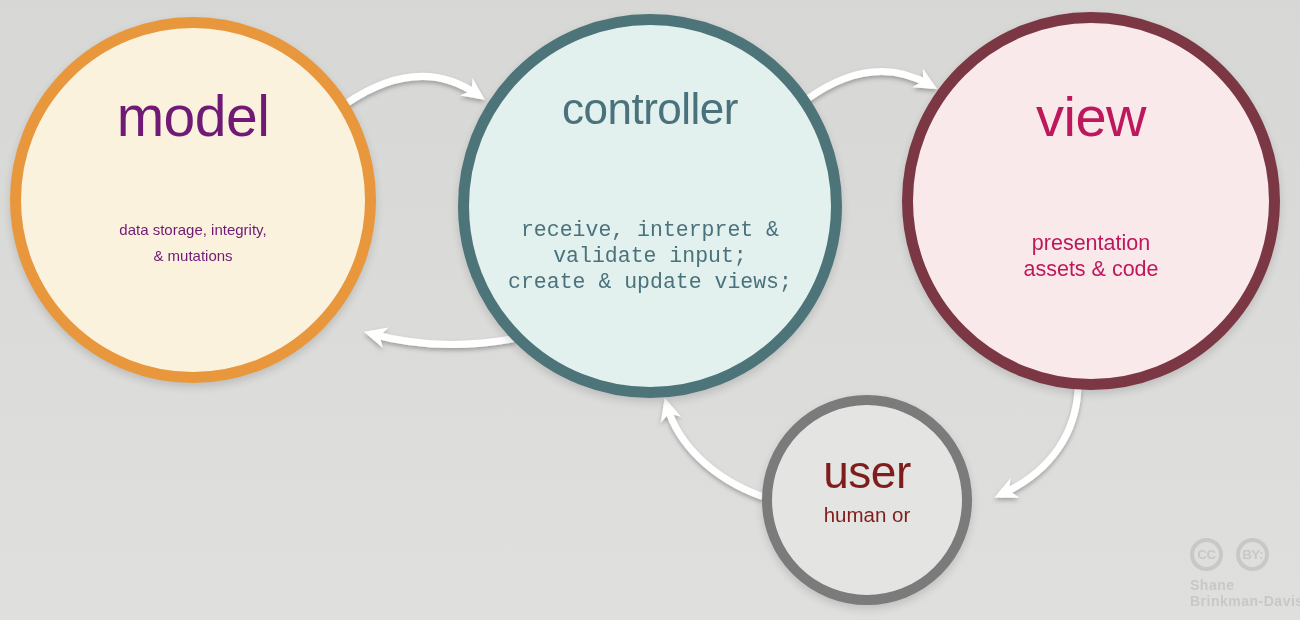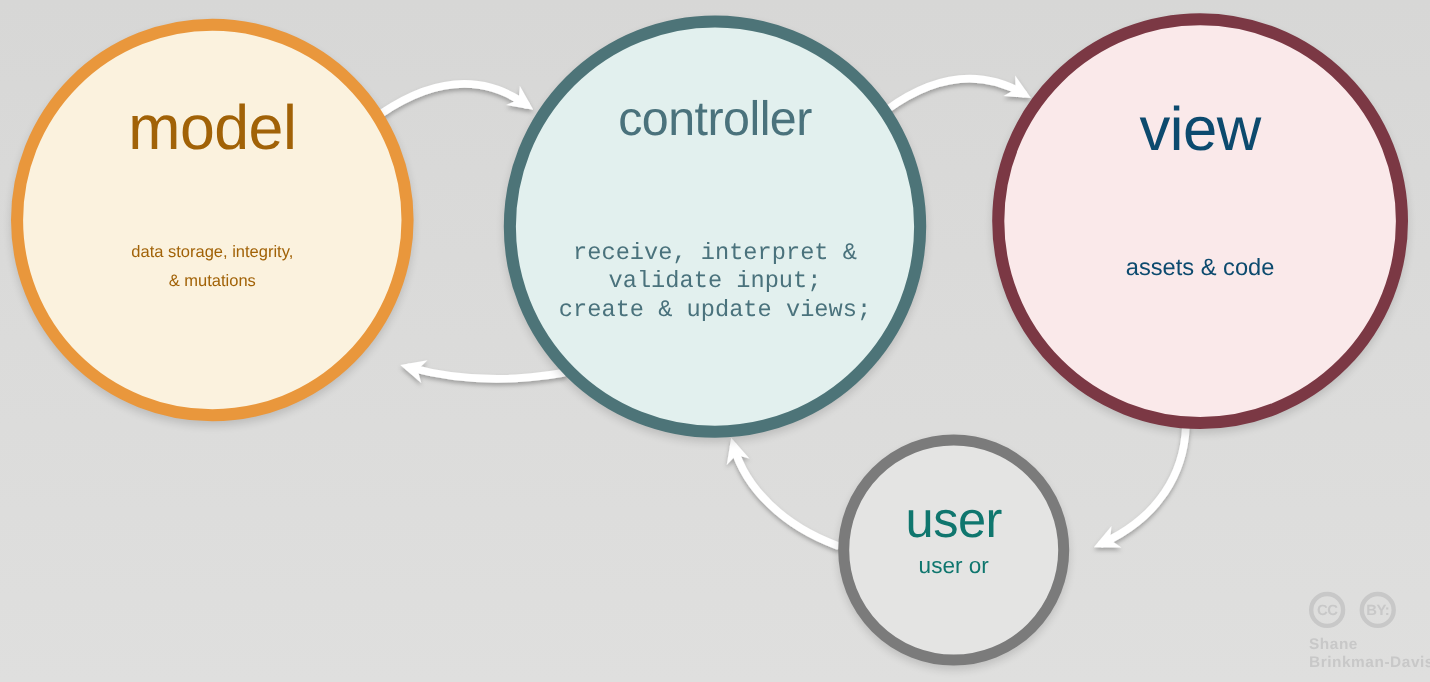--- a/index.html
+++ b/index.html
@@ -89,47 +89,48 @@
     </defs>
     <g id="arrow-group" filter="url(#ashadow)" stroke="#ffffff" stroke-width="7" fill="none" stroke-linecap="round">
       <path d="M 347 103 Q 420 54 478 95" marker-end="url(#ah)"></path>
       <path d="M 806 100 Q 872 52 930 85" marker-end="url(#ah)"></path>
       <path d="M 512 339 Q 438 352 372 334" marker-end="url(#ah)"></path>
       <path d="M 1078 389 C 1076 430 1054 470 1002 494" marker-end="url(#ah)"></path>
       <path d="M 761 496 C 712 478 678 444 667 406" marker-end="url(#ah)"></path>
     </g>
   </svg>
 
-  <div class="node" id="node-model" style="border-color: rgb(233, 151, 60); background: rgb(251, 242, 222); color: #a16207;">
+  <div class="node" id="node-model" style="border-color: rgb(233, 151, 60); background: rgb(251, 242, 222); color: #701a75;">
     <div class="node-title">model</div>
     <div class="node-desc">
       <div>data storage, integrity,</div>
       <div>&amp; mutations</div>
     </div>
   </div>
 
   <div class="node" id="node-controller" style="border-color: rgb(77, 116, 120); background: rgb(226, 240, 238); color: rgb(74, 114, 124);">
     <div class="node-title">controller</div>
     <div class="node-desc">
       <div>receive, interpret &amp; validate input;</div>
       <div>create &amp; update views;</div>
     </div>
   </div>
 
-  <div class="node" id="node-view" style="border-color: rgb(123, 56, 68); background: rgb(250, 233, 234); color: #0c4a6e;">
+  <div class="node" id="node-view" style="border-color: rgb(123, 56, 68); background: rgb(250, 233, 234); color: #be185d;">
     <div class="node-title">view</div>
     <div class="node-desc">
+      <div>presentation</div>
       <div>assets &amp; code</div>
     </div>
   </div>
 
-  <div class="node" id="node-user" style="border-color: rgb(123, 123, 123); background: rgb(228, 228, 227); color: #0f766e;">
+  <div class="node" id="node-user" style="border-color: rgb(123, 123, 123); background: rgb(228, 228, 227); color: #7f1d1d;">
     <div class="node-title">user</div>
     <div class="node-desc">
-      <div>user or</div>
+      <div>human or</div>
     </div>
   </div>
 
   <div class="attribution" id="attribution" style="color: rgb(200, 200, 200);">
     <div class="cc-row">
       <div class="cc-circle">CC</div>
       <div class="cc-circle">BY:</div>
     </div>
     <div class="author">
       <div>Shane</div>

